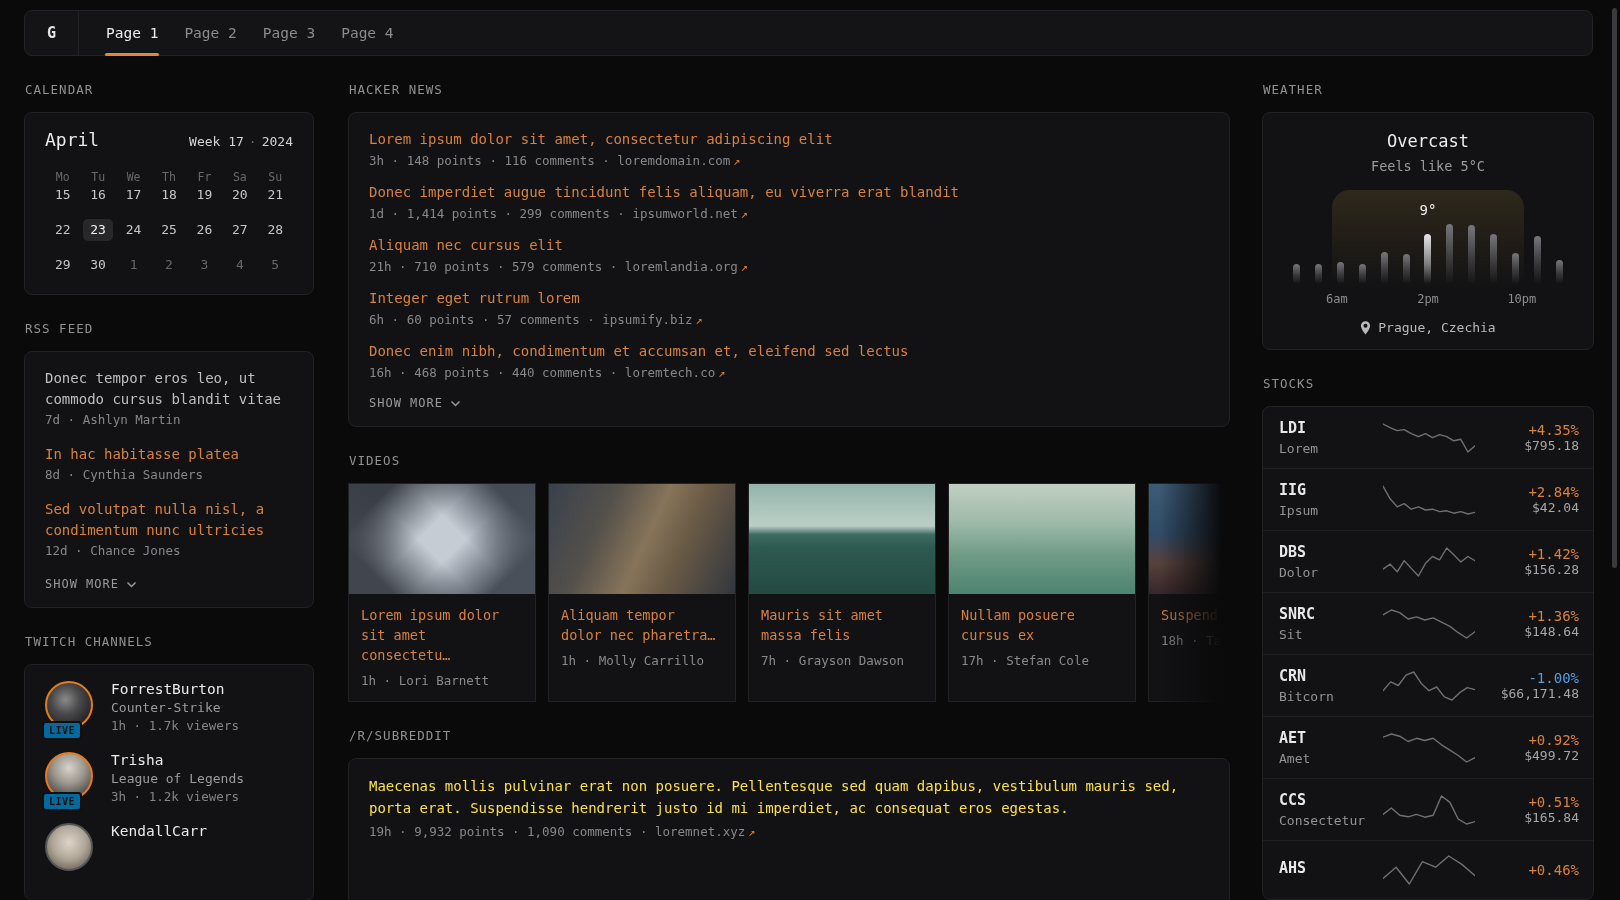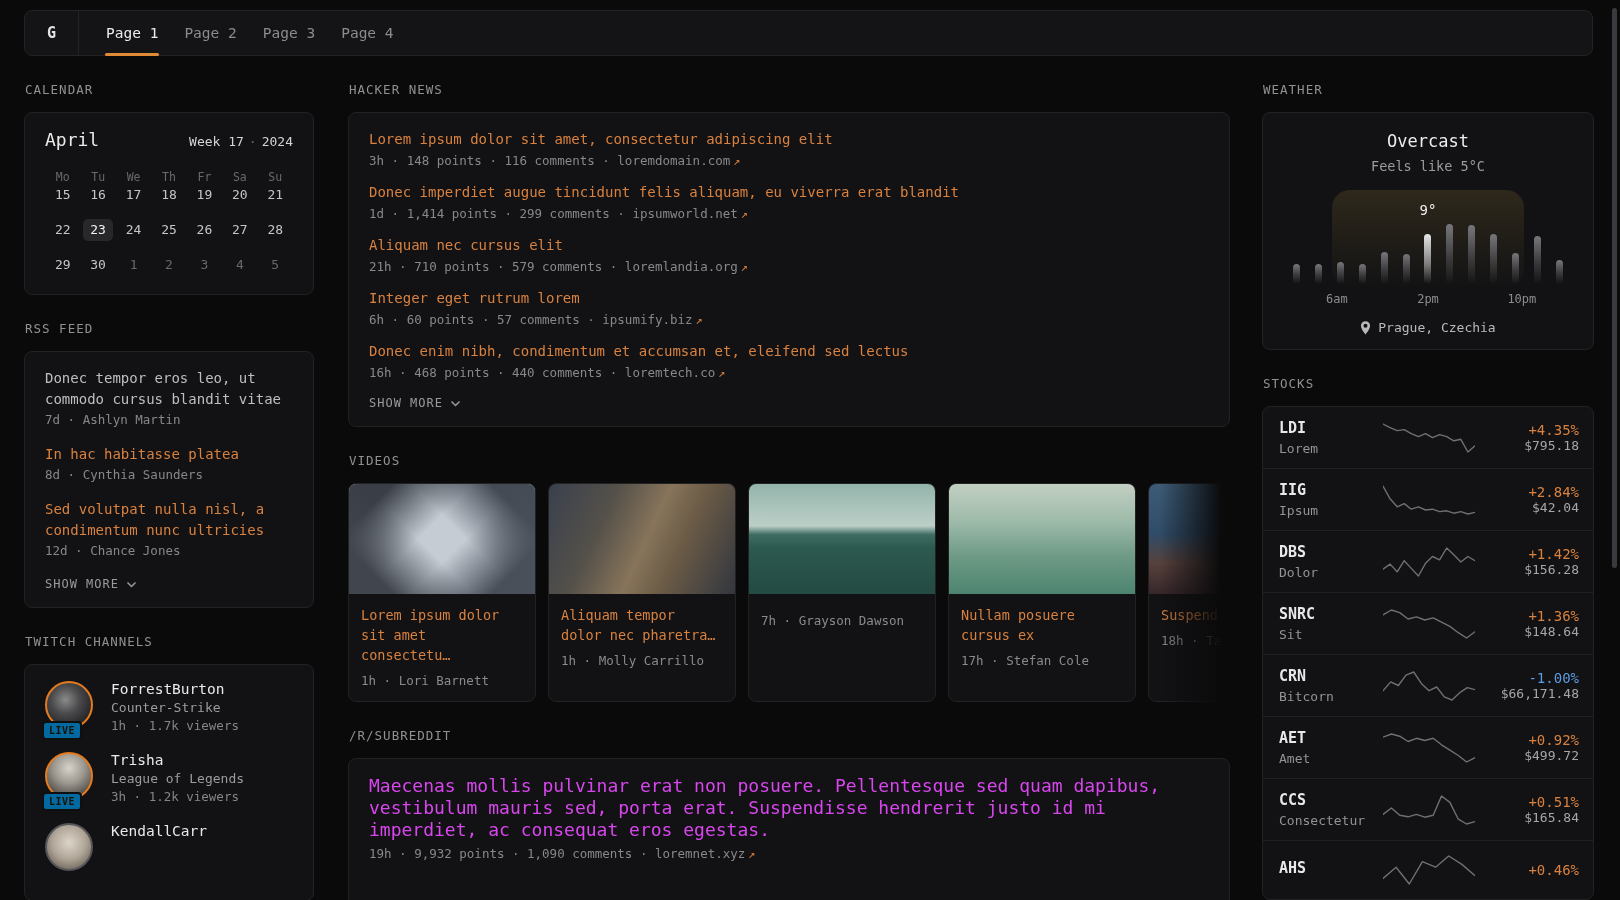--- a/index.html
+++ b/index.html
@@ -83,21 +83,21 @@
   .channel-category { color:#9c9c9e; font-size:13px; margin-top:3px; }
   .channel-meta { color:#858588; font-size:12.5px; margin-top:3px; }
   
   .hn-card { padding:16px 20px 14px; }
   .hn-item { margin-bottom:14px; }
   .hn-title { color:#d9823f; font-size:14px; line-height:20px; display:inline-block; cursor:pointer; text-decoration:none; }
   .item-meta { margin-top:4px; font-size:12.5px; color:#88888b; }
   
   .videos-row { position:relative; display:flex; gap:12px; overflow:hidden; }
   .video-card { width:188px; flex:none; background:#121214; border:1px solid #222225;
-                border-radius:8px; overflow:hidden; cursor:pointer; }
+                border-radius:0; overflow:hidden; cursor:pointer; }
   .video-thumb { height:110px; }
   .thumb-pillars-sky {
     background:
       linear-gradient(45deg, #41464e 15%, rgba(65,70,78,0) 42%),
       linear-gradient(-45deg, #4a505a 15%, rgba(74,80,90,0) 42%),
       linear-gradient(135deg, #3a3f47 15%, rgba(58,63,71,0) 42%),
       linear-gradient(-135deg, #454b55 15%, rgba(69,75,85,0) 42%),
       #c5ccd4;
   }
   .thumb-camera-hands {
@@ -114,21 +114,21 @@
   }
   .video-body { padding:11px 12px 13px; }
   .video-title { color:#d9823f; font-size:13.5px; line-height:20px; }
   .video-author { margin-top:8px; color:#8a8a8d; font-size:12.5px; }
   .videos-fade {
     position:absolute; top:0; right:0; bottom:0; width:70px; pointer-events:none;
     background:linear-gradient(to right, rgba(10,10,11,0), #0a0a0b 88%);
   }
   
   .sub-card { padding:16px 20px; min-height:160px; }
-  .post-title { color:#d946ef; font-size:18px; line-height:22px; display:block; cursor:pointer; text-decoration:none; }
+  .post-title { color:#fde047; font-size:14px; line-height:22px; display:block; cursor:pointer; text-decoration:none; }
   .post-meta { margin-top:5px; font-size:12.5px; color:#88888b; }
   
   .weather-card { padding:18px 16px 14px; text-align:center; }
   .w-condition { color:#ededed; font-size:17px;text-align:center; }
   .w-feels { color:#9b9b9e; font-size:13.5px; margin-top:7px; }
   .w-chart { position:relative; width:276px; height:94px; margin:16px auto 0; }
   .w-highlight {
     position:absolute; top:0; bottom:-4px; border-radius:18px;
     background:linear-gradient(180deg, rgba(176,142,60,0.18), rgba(176,142,60,0.04) 80%, rgba(176,142,60,0));
   }
@@ -358,20 +358,21 @@
         <div class="video-card">
     <div class="video-thumb thumb-camera-hands"></div>
     <div class="video-body">
       <div class="video-title">Aliquam tempor dolor nec pharetra…</div>
       <div class="video-author">1h · Molly Carrillo</div>
     </div>
   </div>
         <div class="video-card">
     <div class="video-thumb thumb-sea-horizon"></div>
     <div class="video-body">
+      <div class="video-title">Mauris sit amet massa felis</div>
       <div class="video-author">7h · Grayson Dawson</div>
     </div>
   </div>
         <div class="video-card">
     <div class="video-thumb thumb-canoe-lake"></div>
     <div class="video-body">
       <div class="video-title">Nullam posuere cursus ex</div>
       <div class="video-author">17h · Stefan Cole</div>
     </div>
   </div>

